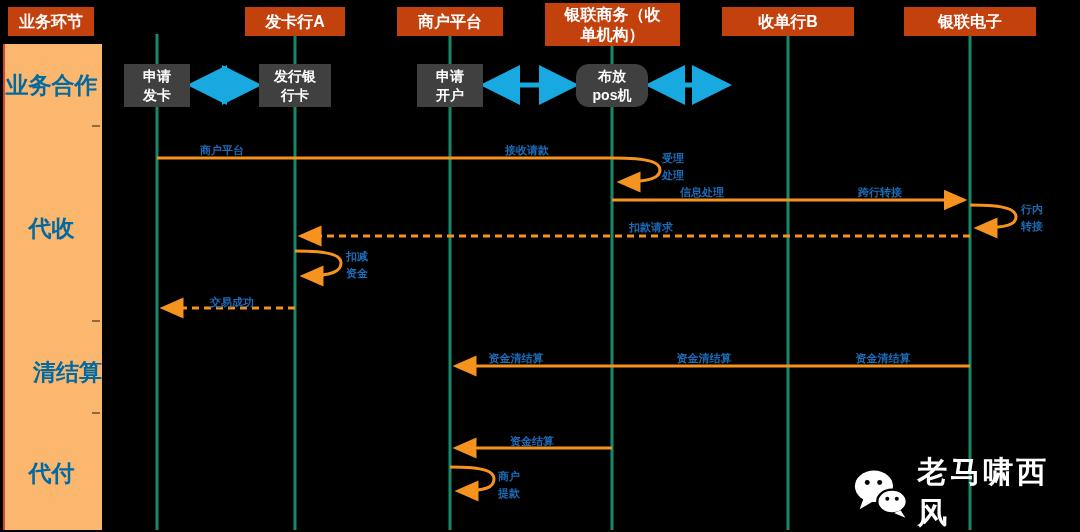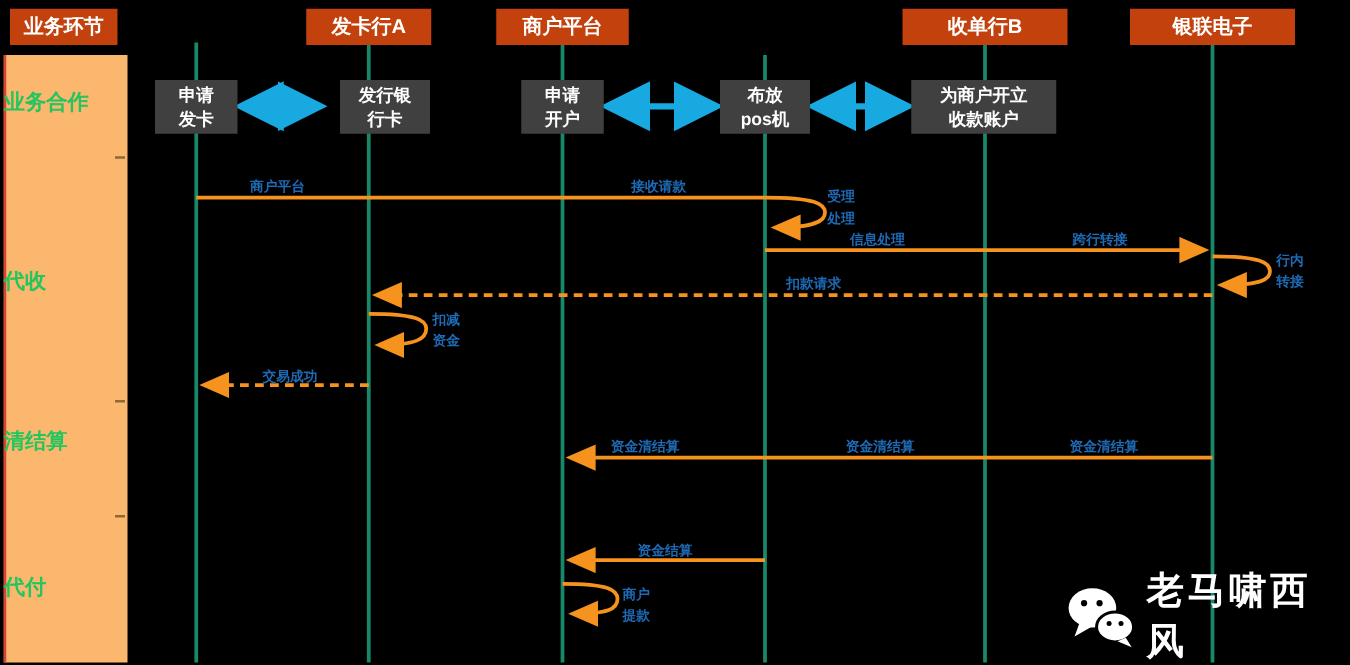--- a/index.html
+++ b/index.html
@@ -7,22 +7,22 @@
          font-family:"Liberation Sans", sans-serif;}
   svg.layer{position:absolute;left:0;top:0;pointer-events:none;}
   .gbox{position:absolute;background:#c2410c;color:#fff;font-weight:bold;font-size:16px;
         display:flex;align-items:center;justify-content:center;text-align:center;
         white-space:pre-line;line-height:1.25;z-index:3;}
   .bbox{position:absolute;background:#404040;color:#fff;font-weight:bold;font-size:14px;
         display:flex;align-items:center;justify-content:center;text-align:center;
         white-space:pre-line;line-height:1.3;z-index:3;}
   .sidebar{position:absolute;left:3px;top:44px;width:97px;height:486px;background:#fbb76e;
            border-left:2px solid #d84432;z-index:2;}
-  .side-label{position:absolute;width:97px;left:3px;color:#22c55e;font-weight:bold;font-size:17px;
-              z-index:4;}
+  .side-label{position:absolute;width:97px;left:3px;color:#0369a1;font-weight:bold;font-size:23px;
+              text-align:center;z-index:4;}
   .tick{position:absolute;width:8px;height:2px;background:rgba(60,40,10,.55);left:92px;z-index:4;}
   .msg{position:absolute;color:#1d6ab5;font-weight:bold;font-size:11px;line-height:1.5;
        white-space:pre-line;z-index:4;}
   .msg.ctr{transform:translateX(-50%);}
   .wm{position:absolute;left:852px;top:452px;display:flex;align-items:center;z-index:6;}
   .wm-text{color:#fff;font-weight:bold;font-size:30px;letter-spacing:3px;margin-left:8px;}
 </style>
 </head>
 <body>
 
@@ -66,38 +66,38 @@
     </g>
   </svg>
 
   <div class="gbox" style="left:8px;top:7px;width:86px;height:29px;">业务环节</div>
   <div class="sidebar"></div>
   <div class="tick" style="top:125px;"></div>
   <div class="tick" style="top:320px;"></div>
   <div class="tick" style="top:412px;"></div>
   <div class="side-label" style="top:70px;">业务合作</div>
   <div class="side-label" style="top:213px;">代收</div>
-  <div class="side-label" style="top:341px;">清结算</div>
+  <div class="side-label" style="top:357px;padding-left:16px;">清结算</div>
   <div class="side-label" style="top:458px;">代付</div>
 
   <div class="gbox" style="left:245px;top:7px;width:100px;height:29px;">发卡行A</div>
   <div class="gbox" style="left:397px;top:7px;width:106px;height:29px;">商户平台</div>
+  <div class="gbox" style="left:545px;top:3px;width:135px;height:43px;">银联商务（收
+单机构）</div>
   <div class="gbox" style="left:904px;top:7px;width:132px;height:29px;">银联电子</div>
   <div class="gbox" style="left:722px;top:7px;width:132px;height:29px;">收单行B</div>
 
   <div class="bbox" style="left:124px;top:64px;width:66px;height:43px;">申请
 发卡</div>
-  <div class="bbox" style="left:259px;top:64px;width:72px;height:43px;margin-left:13px;">发行银
+  <div class="bbox" style="left:259px;top:64px;width:72px;height:43px;">发行银
 行卡</div>
   <div class="bbox" style="left:417px;top:64px;width:66px;height:43px;">申请
 开户</div>
-  <div class="bbox" style="left:576px;top:64px;width:72px;height:43px;">布放
+  <div class="bbox" style="left:576px;top:64px;width:72px;height:43px;border-radius:13px;">布放
 pos机</div>
-  <div class="bbox" style="left:729px;top:64px;width:116px;height:43px;">为商户开立
-收款账户</div>
 
   <div class="msg ctr" style="left:222px;top:142px;">商户平台</div>
   <div class="msg ctr" style="left:527px;top:142px;">接收请款</div>
   <div class="msg" style="left:662px;top:150px;">受理
 处理</div>
   <div class="msg ctr" style="left:702px;top:184px;">信息处理</div>
   <div class="msg ctr" style="left:880px;top:184px;">跨行转接</div>
   <div class="msg" style="left:1021px;top:201px;">行内
 转接</div>
   <div class="msg ctr" style="left:651px;top:219px;text-align:center;">扣款请求</div>

